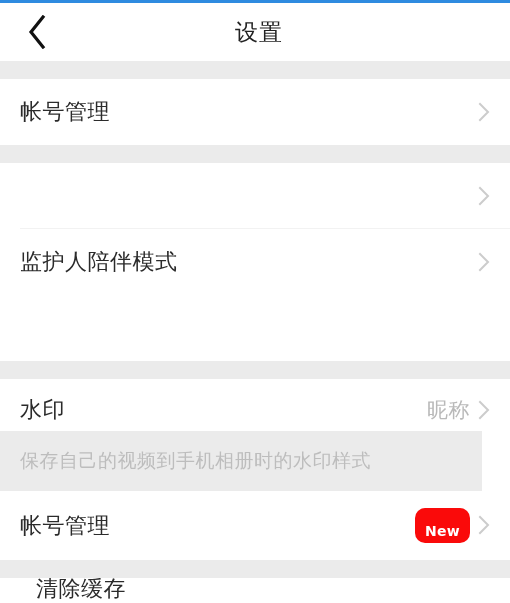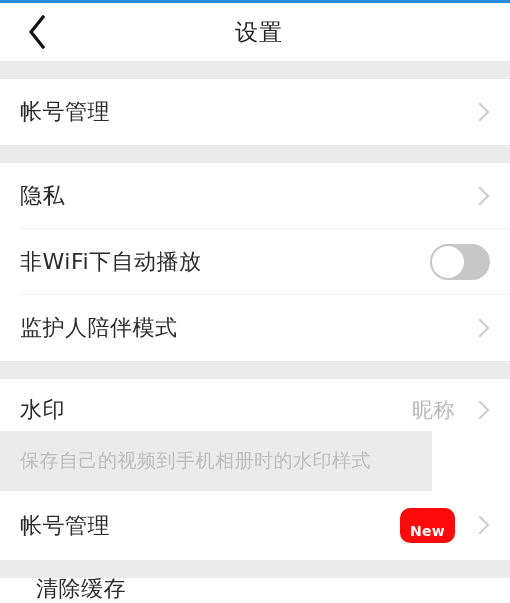--- a/index.html
+++ b/index.html
@@ -93,21 +93,21 @@
   .row-label {
     font-size: 22px;
     color: #2b2b2b;
     flex: 0 0 auto;
     letter-spacing: 0.5px;
   }
   .row-right {
     margin-left: auto;
     display: flex;
     align-items: center;
-    gap: 23px;
+    gap: 8px;
   }
   .row-value {
     font-size: 21px;
     color: #b9b9b9;
     letter-spacing: 0.5px;
   }
   .chevron {
     width: 12px;
     height: 20px;
     flex: 0 0 auto;
@@ -140,21 +140,21 @@
     width: 32px;
     height: 32px;
     border-radius: 50%;
     background: #ffffff;
   }
 
   
   .desc {
     position: absolute;
     left: 0;
-    width: 432px;
+    width: 482px;
     background: #ebebeb;
     display: flex;
     align-items: center;
     box-sizing: border-box;
     padding-left: 20px;
     font-family: Liberation Serif, serif;
   }
   .desc-text {
     font-size: 19px;
     color: #bdbdbd;
@@ -223,40 +223,30 @@
         </span>
       </span>
     </div>
   </div>
 
   <div class="gap" style="top:145px; height:18px;"></div>
 
   <div class="group" style="top:163px;">
 
     <div class="row">
-      <span class="row-label">隐私</span>
       <span class="row-right">
         <span class="chevron">
           <svg width="12" height="20" viewBox="0 0 12 20" fill="none" xmlns="http://www.w3.org/2000/svg">
             <path d="M2 2 L10 10 L2 18" stroke="#cccccc" stroke-width="2" stroke-linecap="square" stroke-linejoin="miter" fill="none"></path>
           </svg>
         </span>
       </span>
       <div class="sep"></div>
     </div>
 
-    <div class="row">
-      <span class="row-label">非WiFi下自动播放</span>
-      <span class="row-right">
-        <span class="toggle">
-          <span class="knob"></span>
-        </span>
-      </span>
-      <div class="sep"></div>
-    </div>
 
     <div class="row">
       <span class="row-label">监护人陪伴模式</span>
       <span class="row-right">
         <span class="chevron">
           <svg width="12" height="20" viewBox="0 0 12 20" fill="none" xmlns="http://www.w3.org/2000/svg">
             <path d="M2 2 L10 10 L2 18" stroke="#cccccc" stroke-width="2" stroke-linecap="square" stroke-linejoin="miter" fill="none"></path>
           </svg>
         </span>
       </span>

